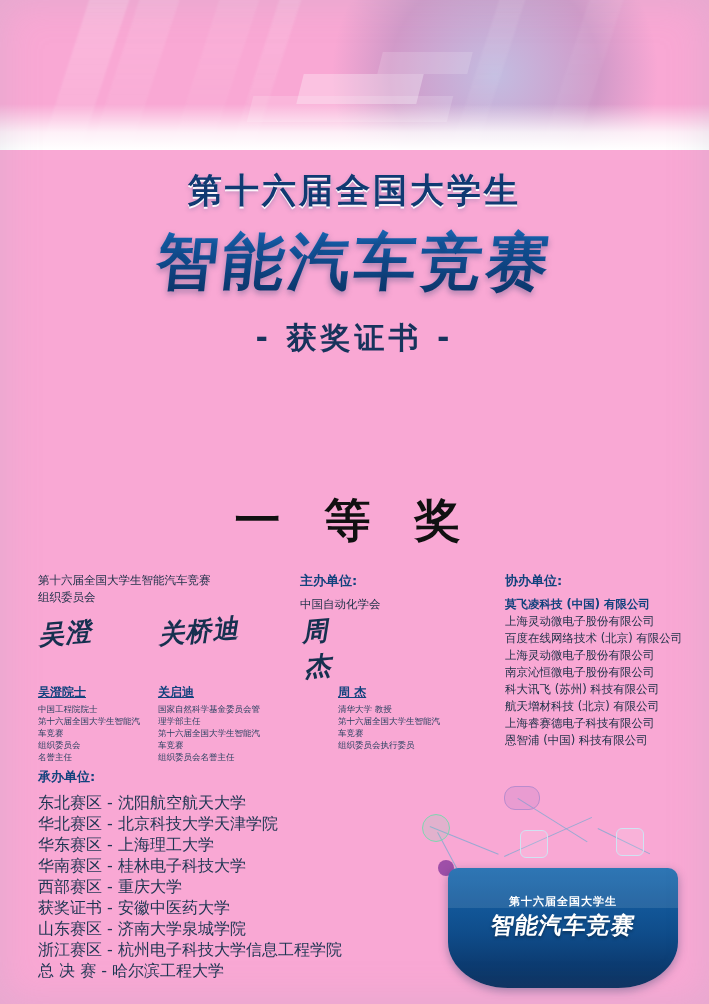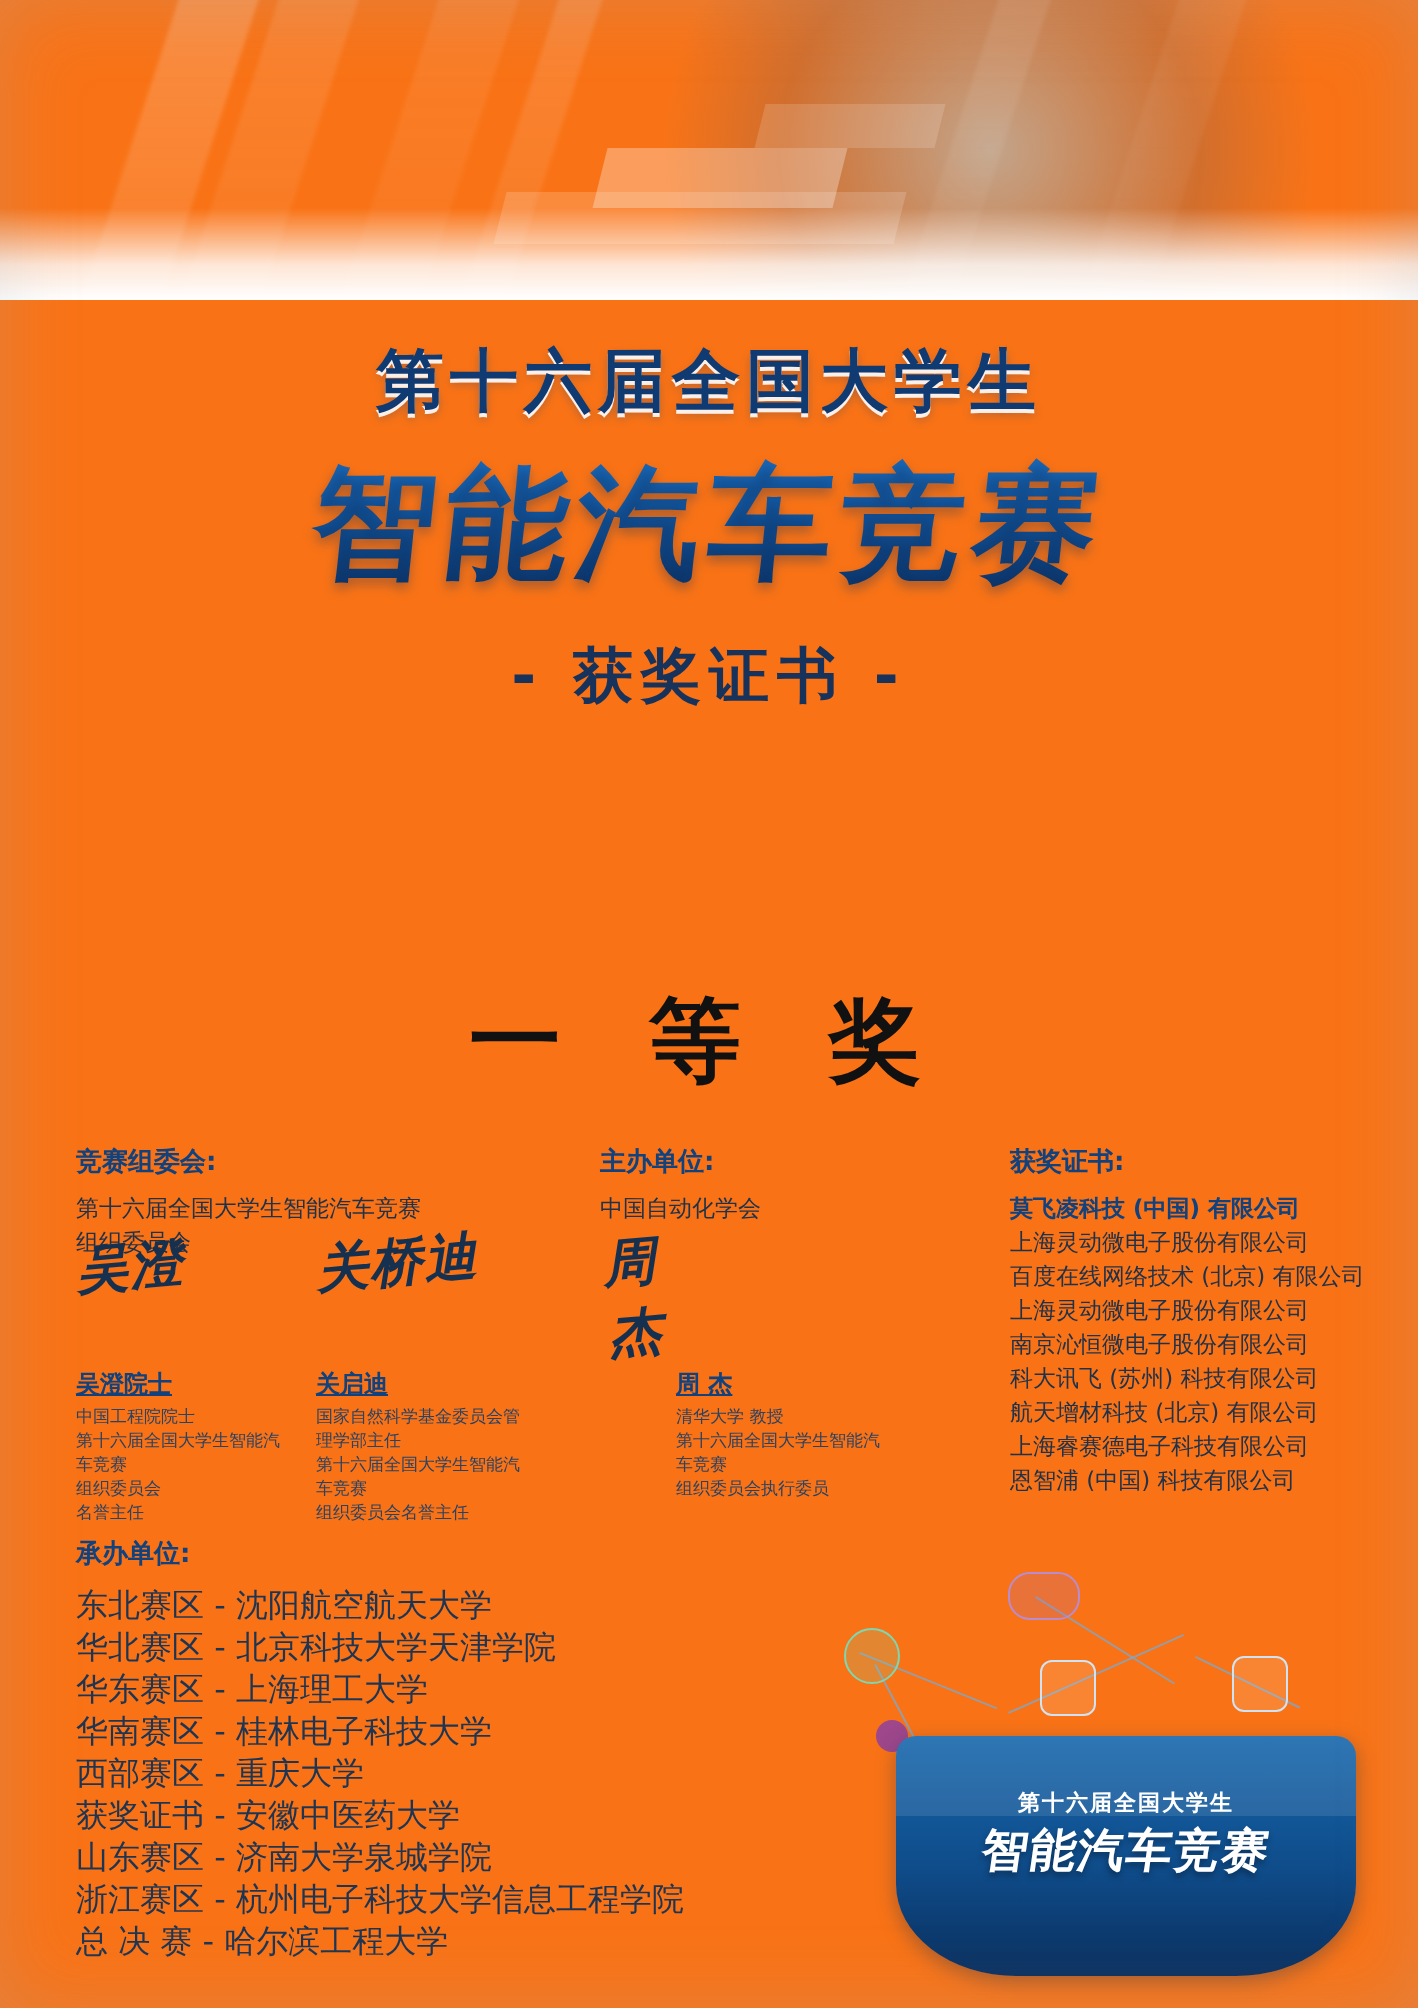--- a/index.html
+++ b/index.html
@@ -8,21 +8,21 @@
     background: #ffffff;
   }
   body {
     font-family: "DejaVu Sans", "Liberation Sans", sans-serif;
   }
   .page {
     position: relative;
     width: 709px;
     height: 1004px;
     overflow: hidden;
-    background: #f97316;
+    background: #f9a8d4;
   }
 
   
   .banner {
     position: absolute;
     left: 0; top: 0;
     width: 709px;
     height: 150px;
     background:
       linear-gradient(110deg, #0c2340 0%, #123a63 18%, #0f4e86 33%, #1a6aa8 44%, #4f96c4 52%, #1c5f96 60%, #10場 61%, #123c66 74%, #0b2340 100%);
@@ -308,21 +308,20 @@
 
   <div class="title-wrap">
     <div class="title-main">第十六届全国大学生</div>
     <div class="title-big">智能汽车竞赛</div>
     <div class="title-sub">- 获奖证书 -</div>
   </div>
 
   <div class="award-line">一 等 奖</div>
 
   <div class="col" id="col-committee">
-    <div class="col-head">竞赛组委会:</div>
     <div class="col-line">第十六届全国大学生智能汽车竞赛</div>
     <div class="col-line">组织委员会</div>
   </div>
 
   <div class="sig-row">
     <div class="sig" style="left:0px; top:4px;">吴澄</div>
     <div class="sig" style="left:120px; top:2px;">关桥迪</div>
     <div class="sig" style="left:265px; top:2px;">周杰</div>
   </div>
 
@@ -347,21 +346,21 @@
 组织委员会执行委员</div>
     </div>
   </div>
 
   <div class="col" id="col-host">
     <div class="col-head">主办单位:</div>
     <div class="col-line">中国自动化学会</div>
   </div>
 
   <div class="col" id="col-support">
-    <div class="col-head">获奖证书:</div>
+    <div class="col-head">协办单位:</div>
     <div class="col-line bold">莫飞凌科技 (中国) 有限公司</div>
     <div class="col-line">上海灵动微电子股份有限公司</div>
     <div class="col-line">百度在线网络技术 (北京) 有限公司</div>
     <div class="col-line">上海灵动微电子股份有限公司</div>
     <div class="col-line">南京沁恒微电子股份有限公司</div>
     <div class="col-line">科大讯飞 (苏州) 科技有限公司</div>
     <div class="col-line">航天增材科技 (北京) 有限公司</div>
     <div class="col-line">上海睿赛德电子科技有限公司</div>
     <div class="col-line">恩智浦 (中国) 科技有限公司</div>
   </div>

